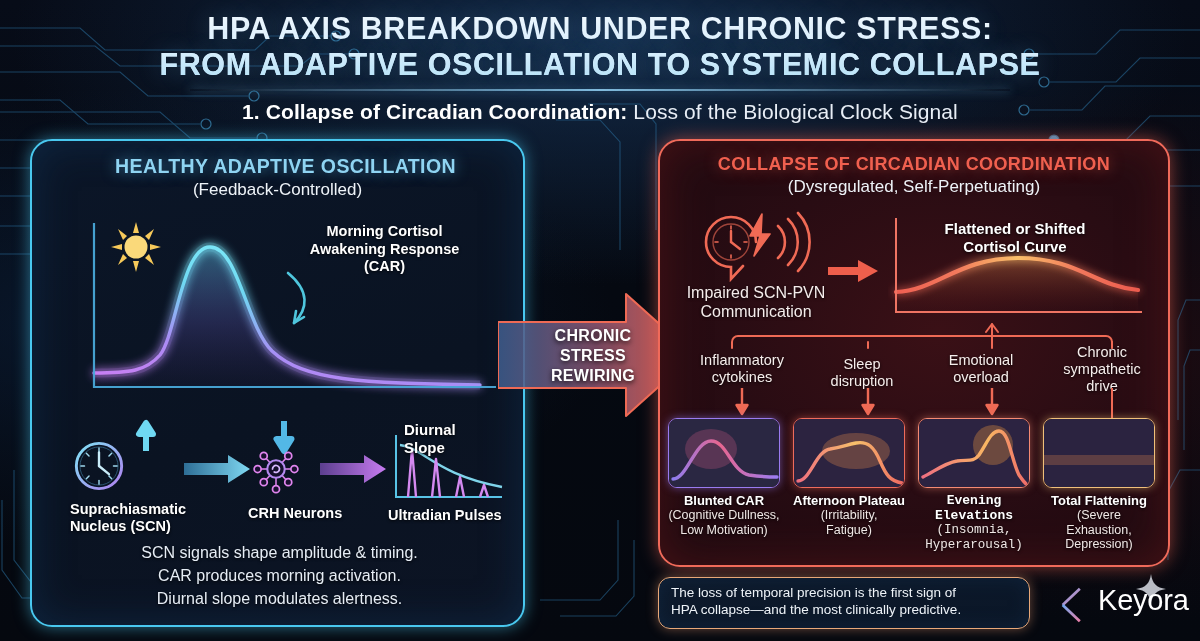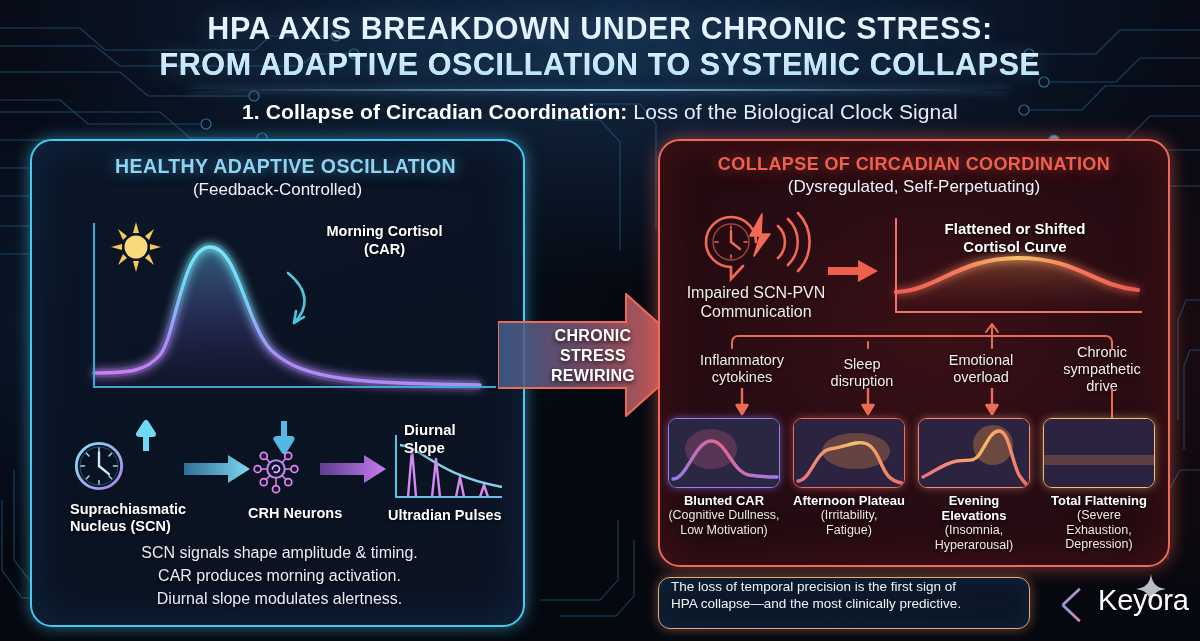--- a/index.html
+++ b/index.html
@@ -106,21 +106,21 @@
     font-weight:bold; font-size:16px; line-height:20px; letter-spacing:.3px;
     color:#ffffff; text-shadow:0 2px 5px rgba(0,0,0,.85);
   }
 
   
   .quote {
     position:absolute; left:658px; top:577px; width:372px; height:52px;
     border-radius:12px; border:1.8px solid #e8a878;
     background:linear-gradient(160deg,#0d1a2c 0%,#0b1728 100%);
     box-shadow:0 0 12px rgba(230,150,110,.45), inset 0 0 18px rgba(20,45,75,.5);
-    display:flex; align-items:flex-start; padding:0 12px;
+    display:flex; align-items:flex-end; padding:10px 12px;
   }
   .quote p { font-size:13.5px; line-height:17px; color:#eef3f8; }
 
   .logo { position:absolute; left:1052px; top:578px; width:130px; height:50px; }
   .logo .word { position:absolute; left:46px; top:6px; font-size:29px; color:#fff; letter-spacing:-.2px; }
 </style>
 </head>
 <body>
 
 <div id="root">
@@ -234,20 +234,21 @@
               <polygon points="53,28 42,25 42,31"></polygon>
             <polygon points="10,10 19,17 15,21"></polygon>
               <polygon points="46,10 37,17 41,21"></polygon>
             <polygon points="10,46 19,39 15,35"></polygon>
               <polygon points="46,46 37,39 41,35"></polygon>
           </g>
         </g>
       </svg>
       <div class="car-label">
         <div>Morning Cortisol</div>
+        <div>Awakening Response</div>
         <div>(CAR)</div>
       </div>
     </div>
 
     <div class="row3">
       <svg viewBox="0 0 455 120" width="455" height="120" style="position:absolute;inset:0">
         <defs>
           <linearGradient id="arr1" x1="0" y1="0" x2="1" y2="0">
             <stop offset="0%" stop-color="#2e6e96"></stop>
               <stop offset="100%" stop-color="#7fd8f2"></stop>
@@ -491,21 +492,21 @@
         <rect width="112" height="70" fill="#2c2340"></rect>
         <ellipse cx="62" cy="32" rx="34" ry="18" fill="#e08a4a" opacity=".32"></ellipse>
         <path d="M4 62 C16 62 22 32 36 30 C48 28 52 26 62 24 C74 22 80 28 86 42 C92 56 96 62 108 64" fill="none" stroke="url(#c1)" stroke-width="3.4" stroke-linecap="round"></path>
       </svg>
     </div>
     <div class="t-title">Afternoon Plateau</div>
     <div class="t-sub">(Irritability,</div>
     <div class="t-sub">Fatigue)</div>
   </div>
 
-  <div class="card" style="left:918px; top:418px;">
+  <div class="card" style="left:918px; top:418px;font-family:Liberation Mono, monospace;">
     <div class="thumb" style="border:1.8px solid #f58a73; box-shadow:0 0 8px rgba(245,140,115,.5)">
       <svg viewBox="0 0 112 70" width="112" height="70">
         <defs>
             <linearGradient id="c2" x1="0" y1="0" x2="1" y2="0">
           <stop offset="0%" stop-color="#ef7080"></stop>
               <stop offset="62%" stop-color="#f9b763"></stop>
               <stop offset="100%" stop-color="#ef6d6a"></stop>
             </linearGradient>
           </defs>
         <rect width="112" height="70" fill="#2c2341"></rect>

